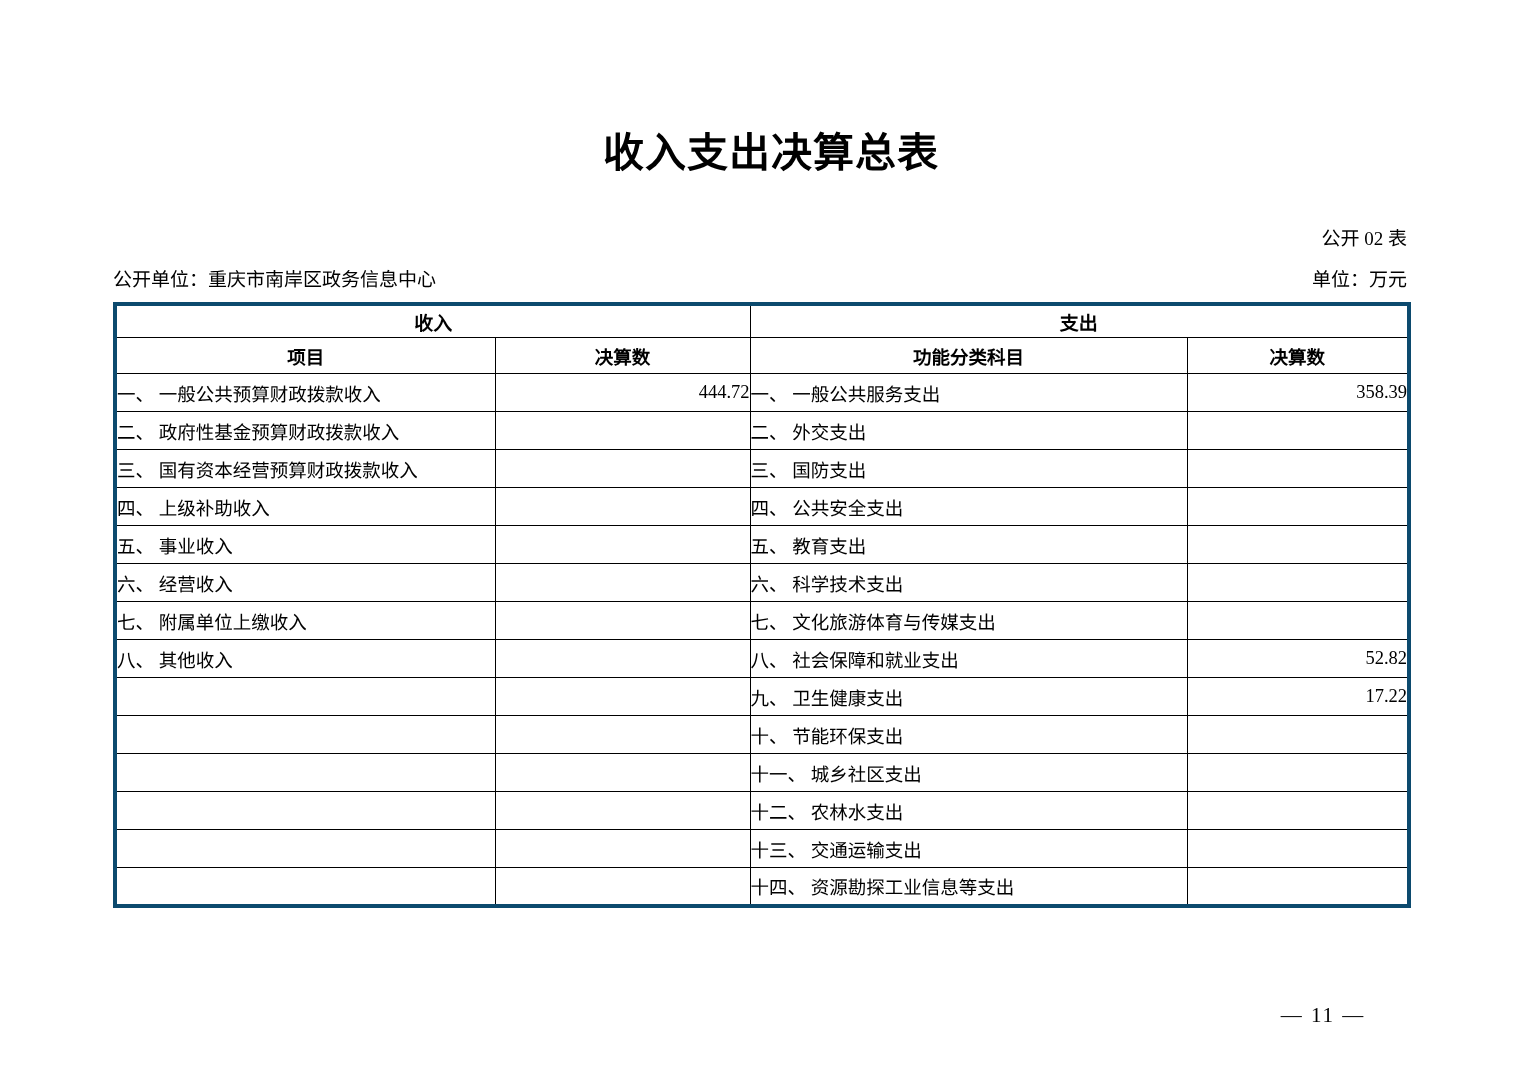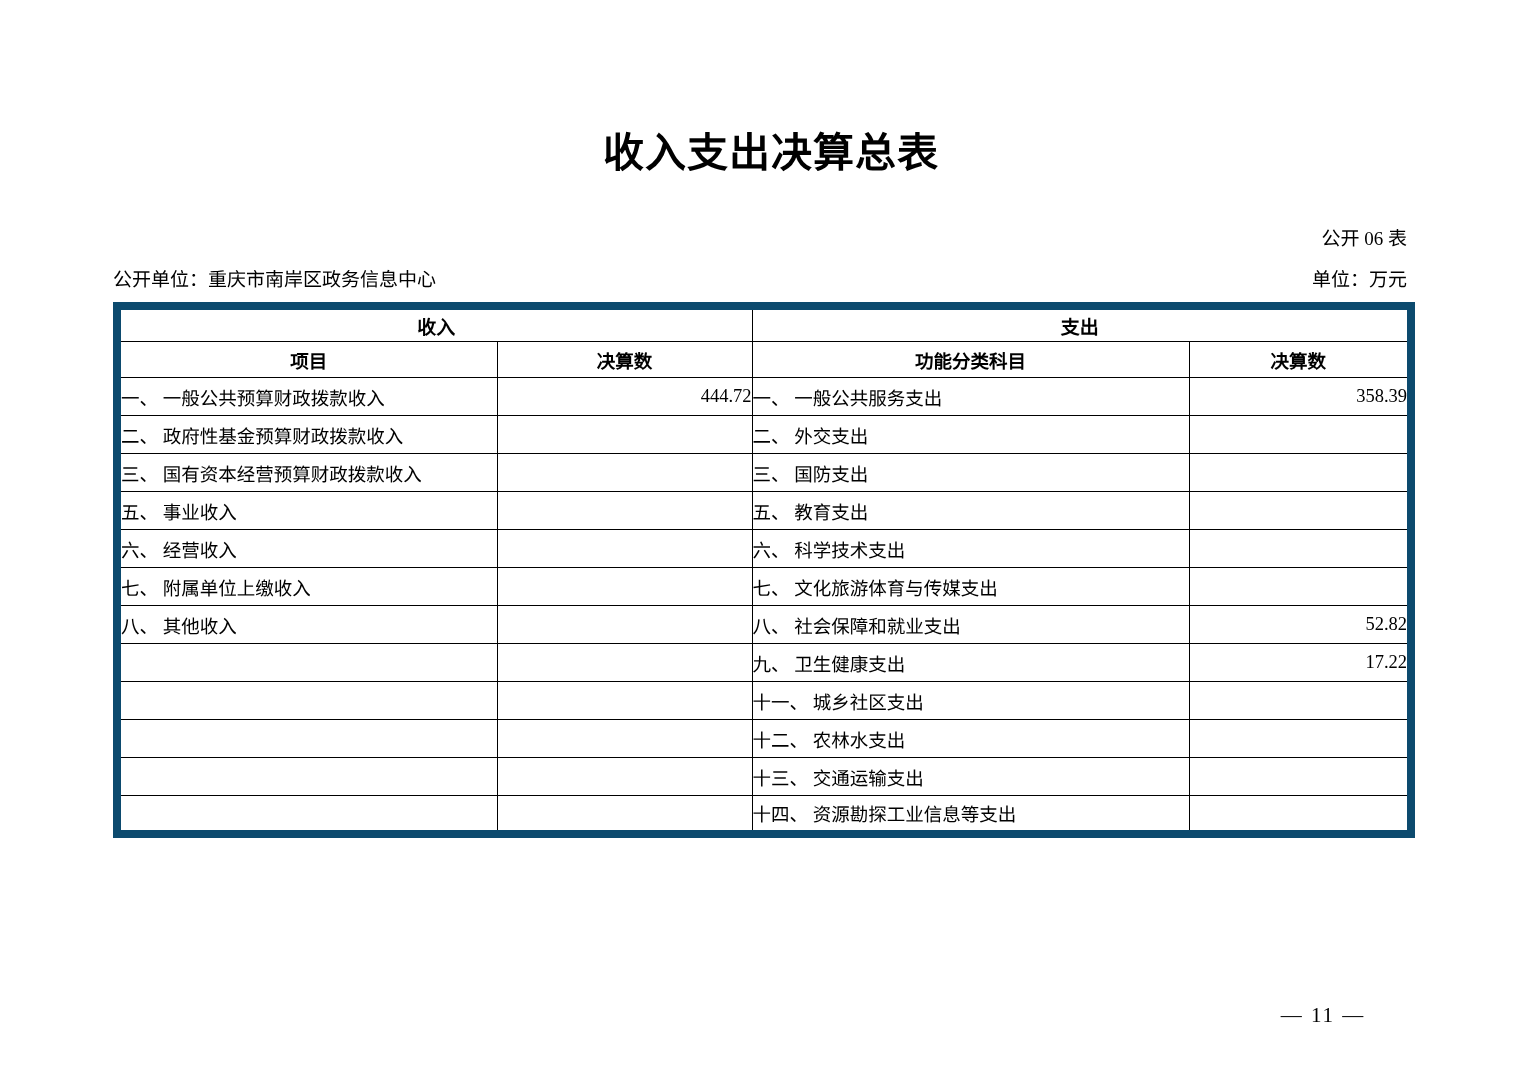--- a/index.html
+++ b/index.html
@@ -21,21 +21,21 @@
     text-align: right; font-size: 19px; line-height: 1.2;
   }
   .meta-row {
     position: absolute; top: 269px; left: 113px; width: 1294px;
     display: flex; justify-content: space-between;
     font-size: 19px; line-height: 1.2; gap: 12px;
   }
   table.budget {
     position: absolute; top: 302px; left: 113px;
     width: 1294px; border-collapse: collapse; table-layout: fixed;
-    border: 8px solid #0c4a6e;
+    border: 4px solid #0c4a6e;
   }
   table.budget th, table.budget td {
     border: 1px solid #000000;
     padding: 0; overflow: hidden; white-space: nowrap;
     font-size: 18.5px; vertical-align: middle;
   }
   tr.section-row th { height: 31px; font-size: 19px; font-weight: bold; text-align: center; }
   tr.cols-row th { height: 35px; font-weight: bold; text-align: center; }
   tbody tr { height: 38px; }
   td.item { text-align: left; padding-left: 4px; }
@@ -43,21 +43,21 @@
   .page-number {
     position: absolute; top: 962px; left: 1256px; width: 134px;
     text-align: center; font-size: 21px; letter-spacing: 2px; margin-top: 41px;
   }
 </style>
 </head>
 <body>
 
 <h1 class="page-title">收入支出决算总表</h1>
 
-<div class="form-number">公开 06 表</div>
+<div class="form-number">公开 02 表</div>
 
 <div class="meta-row">
   <span>公开单位：重庆市南岸区政务信息中心</span>
   <span>单位：万元</span>
 </div>
 
 <table class="budget">
   <colgroup>
     <col style="width:380px">
       <col style="width:255px">
@@ -89,20 +89,26 @@
       <td class="item">二、 外交支出</td>
       <td class="num"></td>
     </tr>
     <tr>
       <td class="item">三、 国有资本经营预算财政拨款收入</td>
       <td class="num"></td>
       <td class="item">三、 国防支出</td>
       <td class="num"></td>
     </tr>
     <tr>
+      <td class="item">四、 上级补助收入</td>
+      <td class="num"></td>
+      <td class="item">四、 公共安全支出</td>
+      <td class="num"></td>
+    </tr>
+    <tr>
       <td class="item">五、 事业收入</td>
       <td class="num"></td>
       <td class="item">五、 教育支出</td>
       <td class="num"></td>
     </tr>
     <tr>
       <td class="item">六、 经营收入</td>
       <td class="num"></td>
       <td class="item">六、 科学技术支出</td>
       <td class="num"></td>
@@ -121,20 +127,26 @@
     </tr>
     <tr>
       <td class="item"></td>
       <td class="num"></td>
       <td class="item">九、 卫生健康支出</td>
       <td class="num">17.22</td>
     </tr>
     <tr>
       <td class="item"></td>
       <td class="num"></td>
+      <td class="item">十、 节能环保支出</td>
+      <td class="num"></td>
+    </tr>
+    <tr>
+      <td class="item"></td>
+      <td class="num"></td>
       <td class="item">十一、 城乡社区支出</td>
       <td class="num"></td>
     </tr>
     <tr>
       <td class="item"></td>
       <td class="num"></td>
       <td class="item">十二、 农林水支出</td>
       <td class="num"></td>
     </tr>
     <tr>

